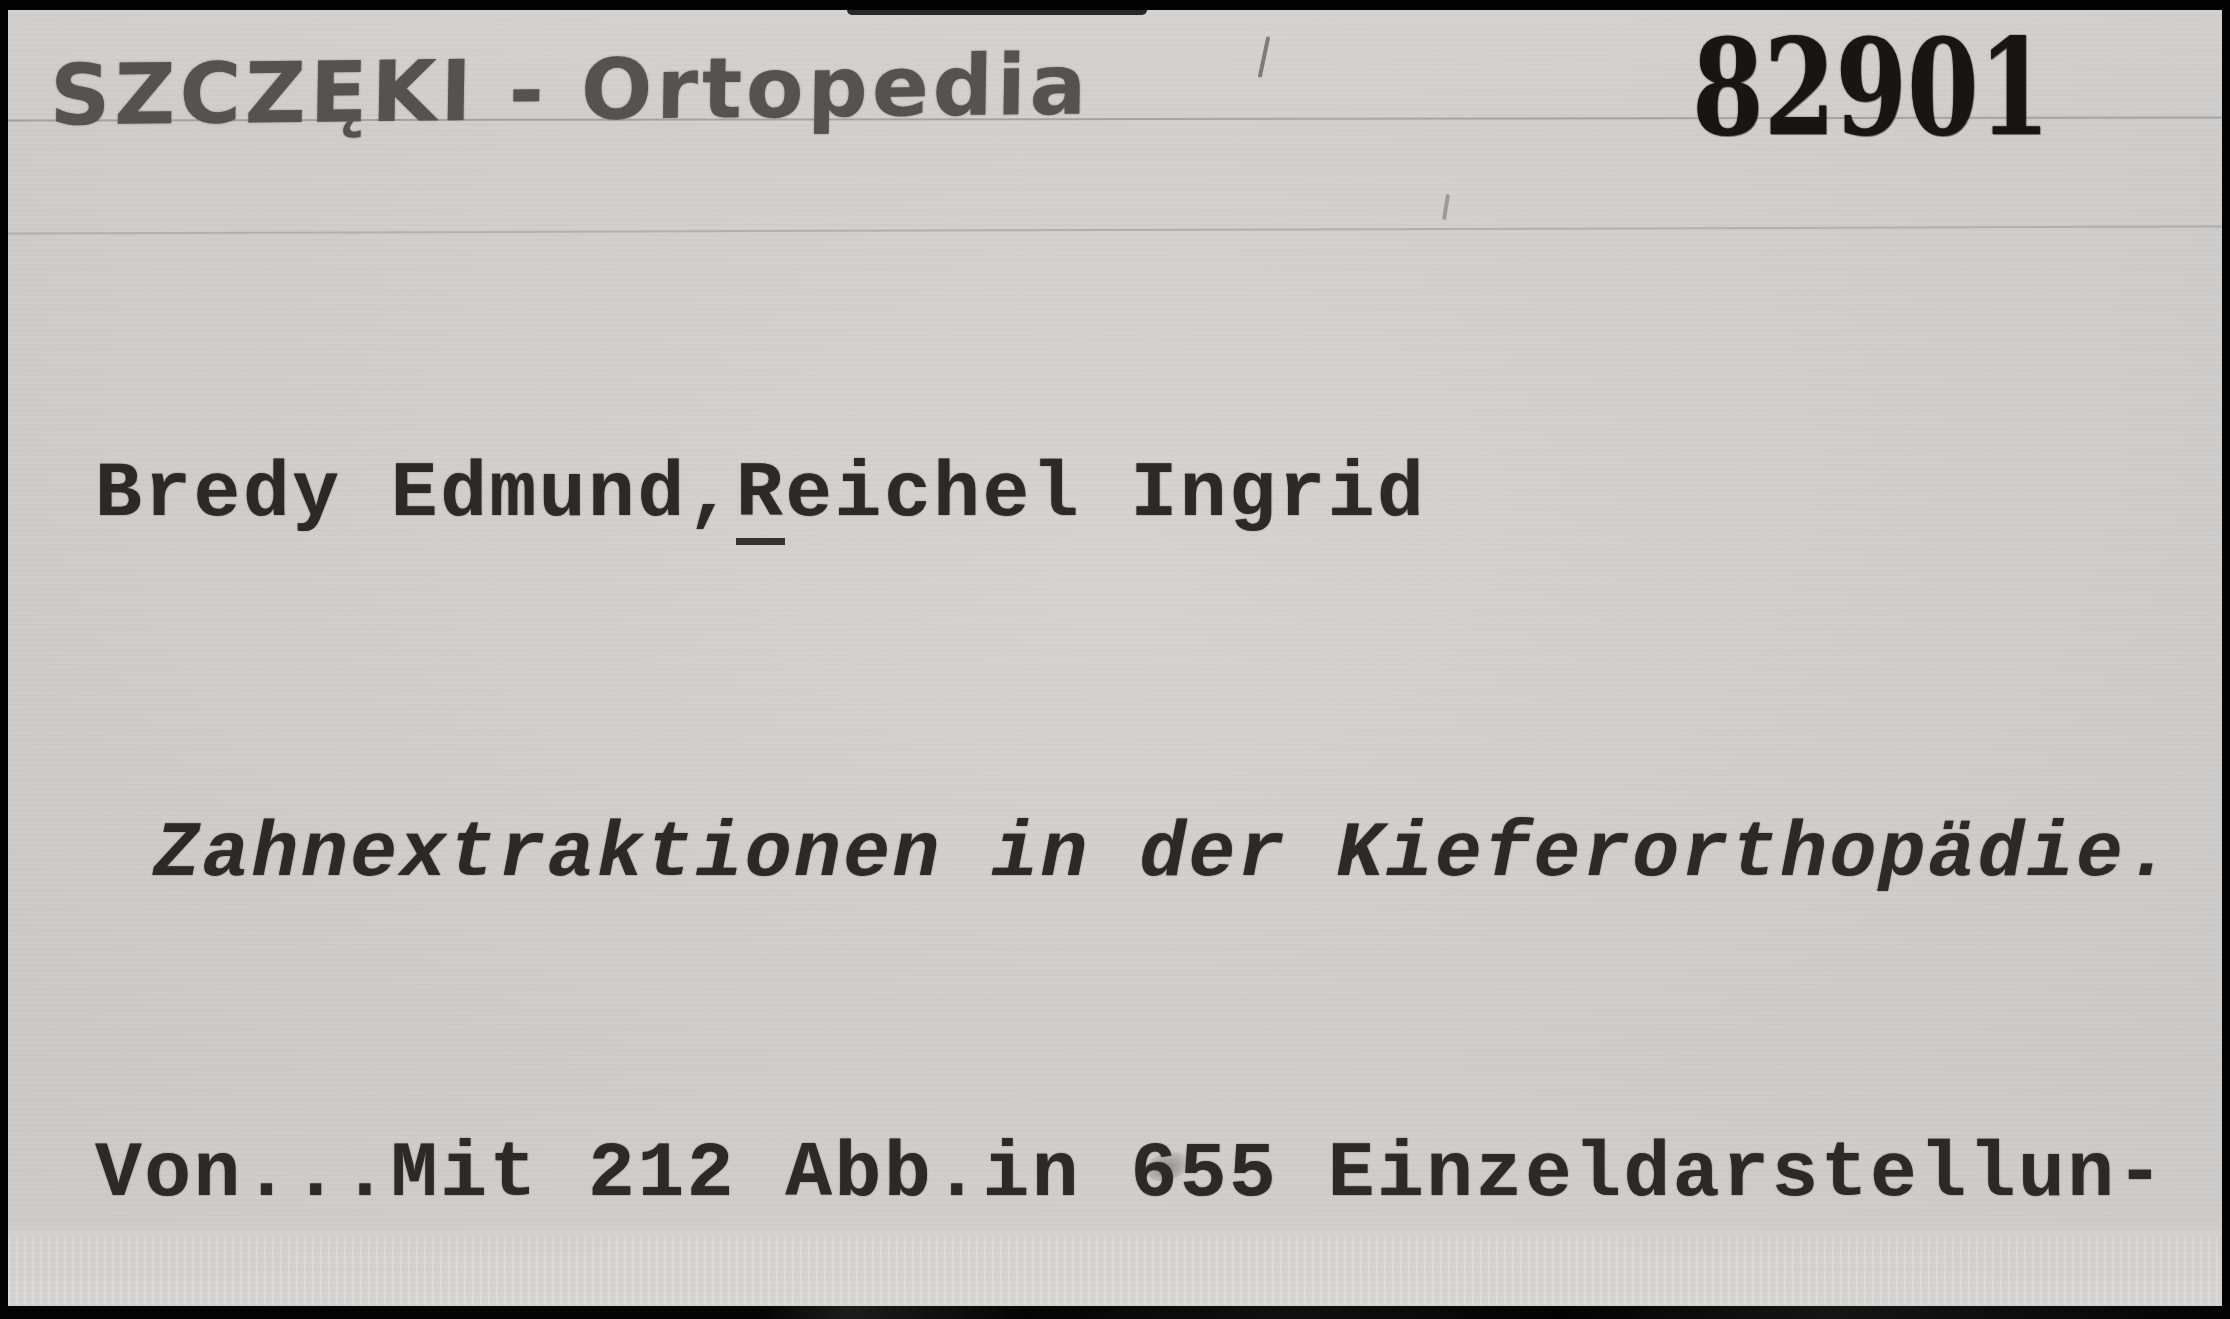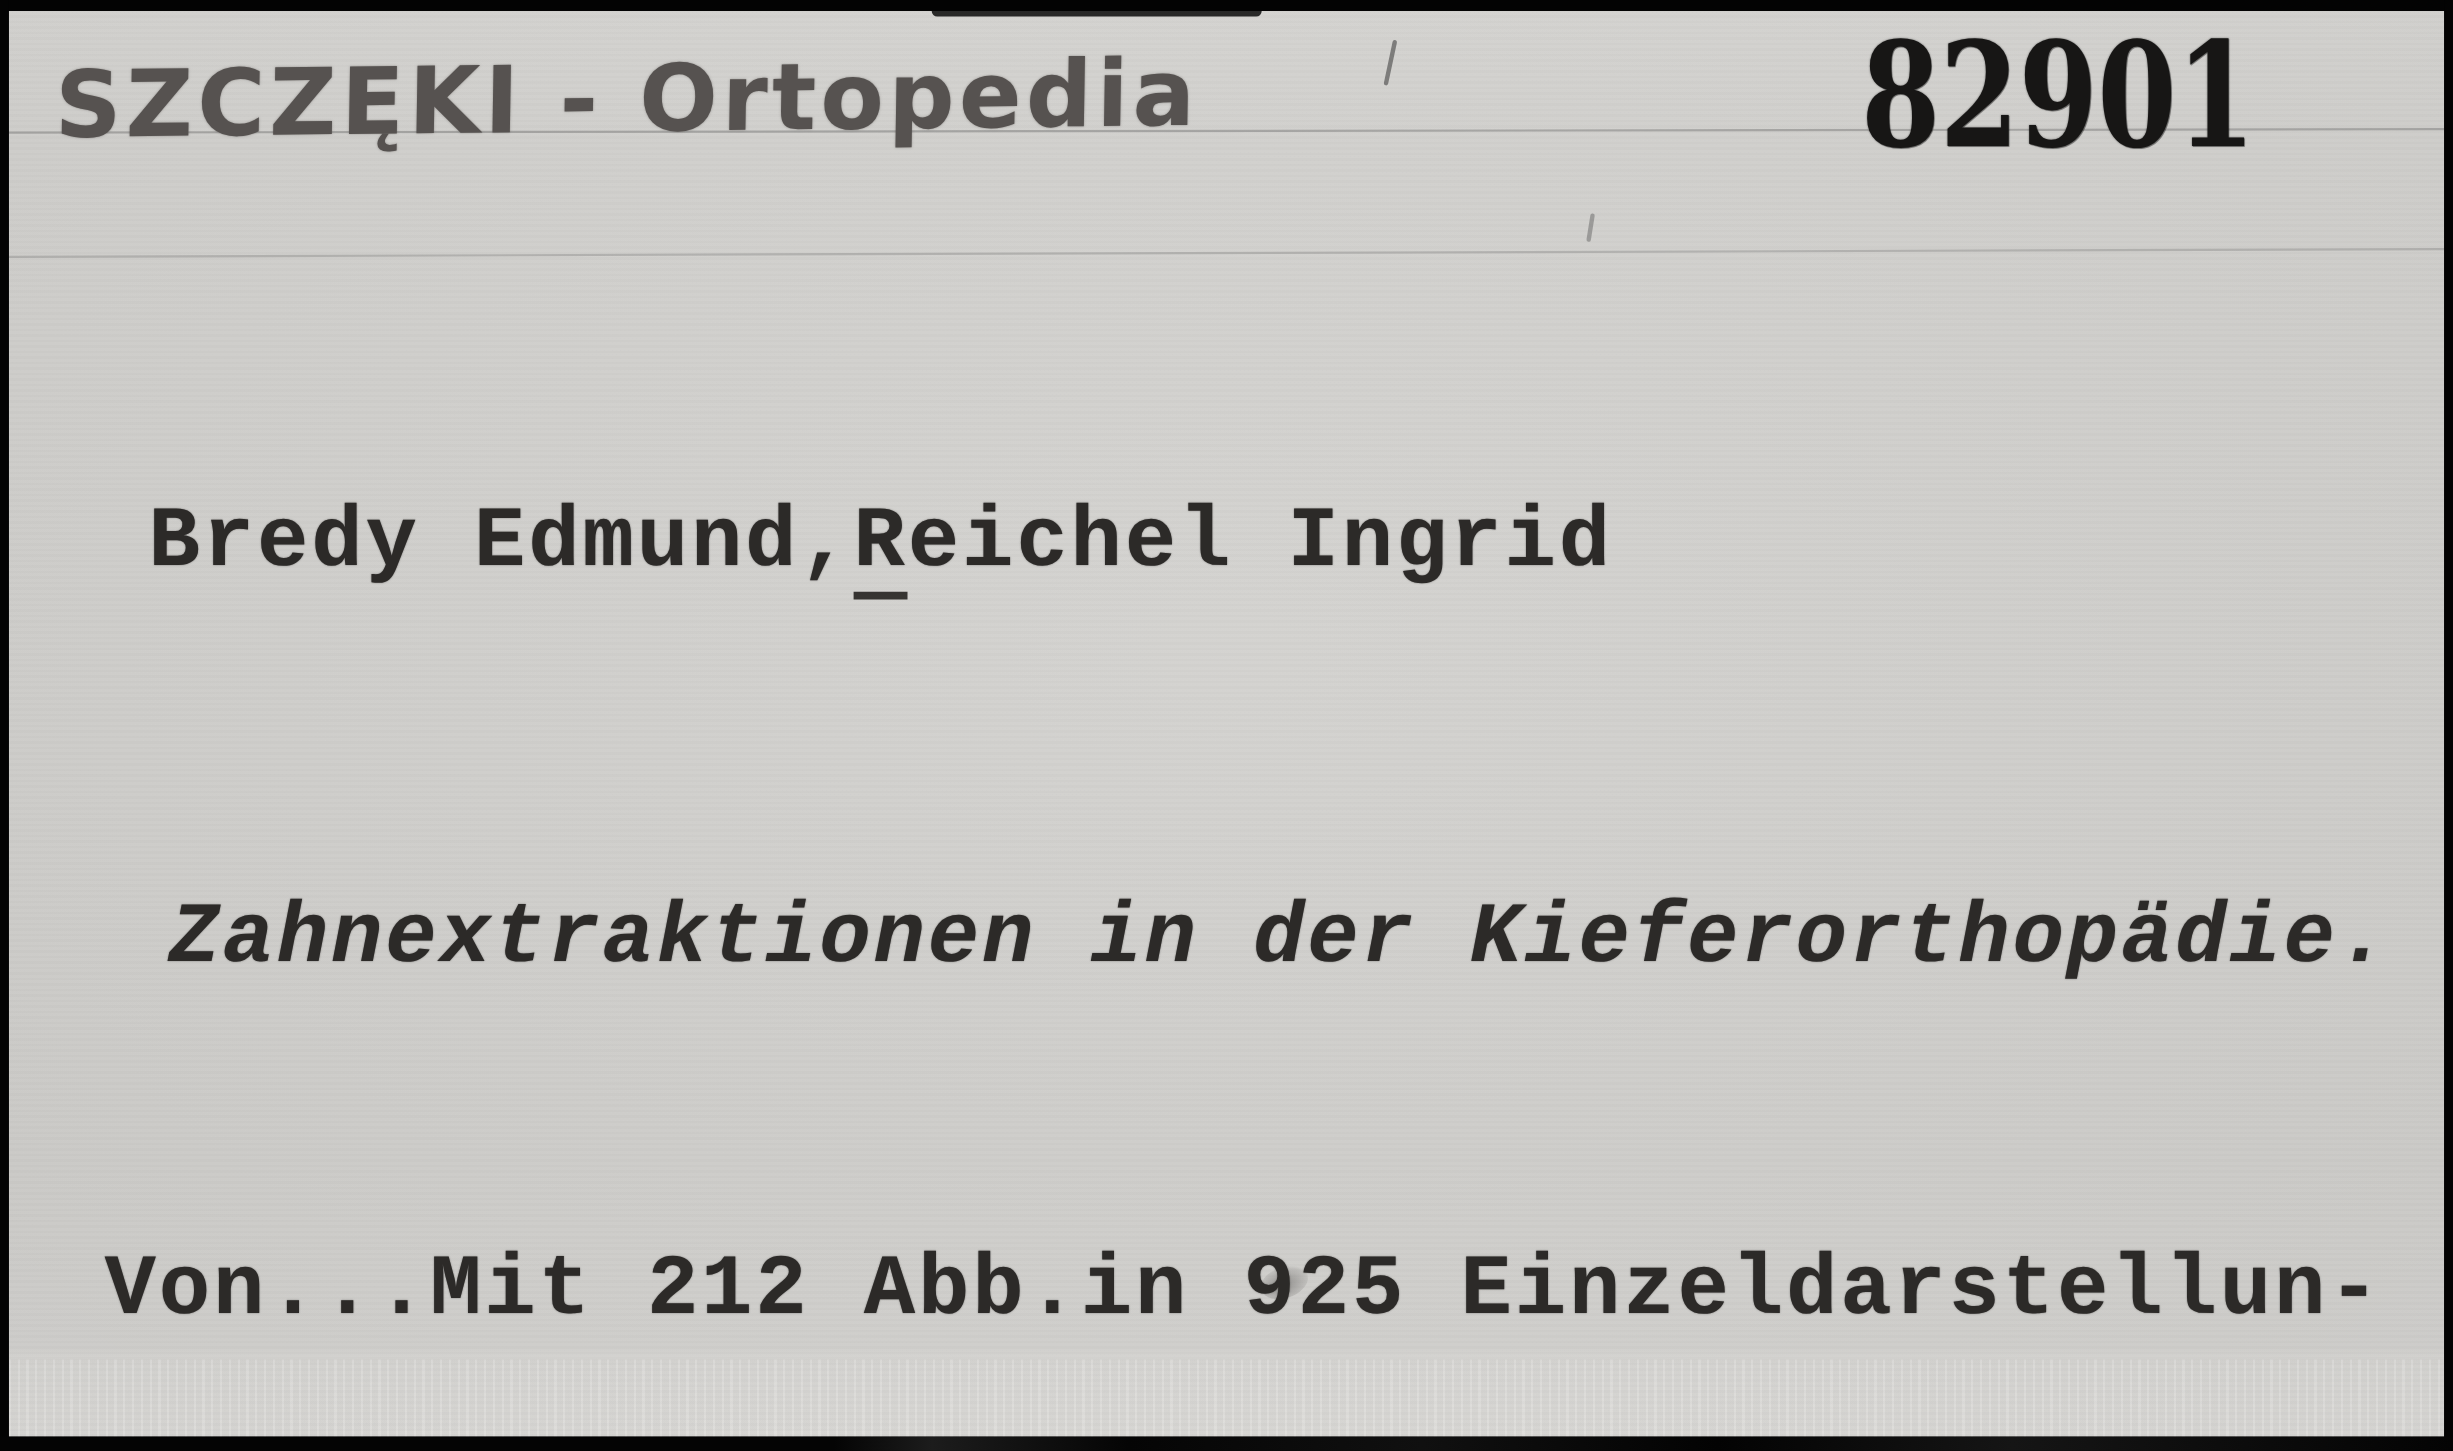--- a/index.html
+++ b/index.html
@@ -60,21 +60,21 @@
     position:absolute;left:95px;top:294px;z-index:3;
     font-family:"Liberation Mono","DejaVu Sans Mono",monospace;
     font-weight:bold;
     font-size:78px;line-height:80px;
     letter-spacing:2.5px;
     color:#2c2a28;
     text-shadow:0 0 1.5px rgba(35,33,31,0.6);
     white-space:pre;
   }
   .typed p{margin:0;}
-  .typed p.authors{margin-bottom:40px;margin-left:40px;}
+  .typed p.authors{margin-bottom:40px;}
   .typed p.indent{padding-left:58px;font-style:italic;}
   .ul{border-bottom:7px solid rgba(40,38,36,0.92);}
   .smudge{
     position:absolute;left:1146px;top:1152px;width:44px;height:28px;z-index:2;
     background:radial-gradient(ellipse at 45% 55%, rgba(90,88,86,0.55), rgba(120,118,116,0.18) 65%, transparent 75%);
     border-radius:50% 45% 55% 50%;
     transform:rotate(-18deg);
   }
   .tick{position:absolute;z-index:2;border-radius:2px;}
   .t1{left:1262px;top:36px;width:4px;height:42px;background:rgba(55,55,55,0.55);transform:rotate(12deg);}
@@ -104,21 +104,21 @@
 
   <div class="heading">SZCZĘKI - Ortopedia</div>
 
   <div class="stamp">82901</div>
 
   <div class="typed">
     <p class="authors"><span>Bredy Edmund,</span><span class="ul">R</span><span>eichel Ingrid</span></p>
 
     <p class="indent">Zahnextraktionen in der Kieferorthopädie.</p>
 
-    <p>Von...Mit 212 Abb.in 925 Einzeldarstellun-</p>
+    <p>Von...Mit 212 Abb.in 655 Einzeldarstellun-</p>
 
     
 
     
 
     
 
     
   </div>
 

